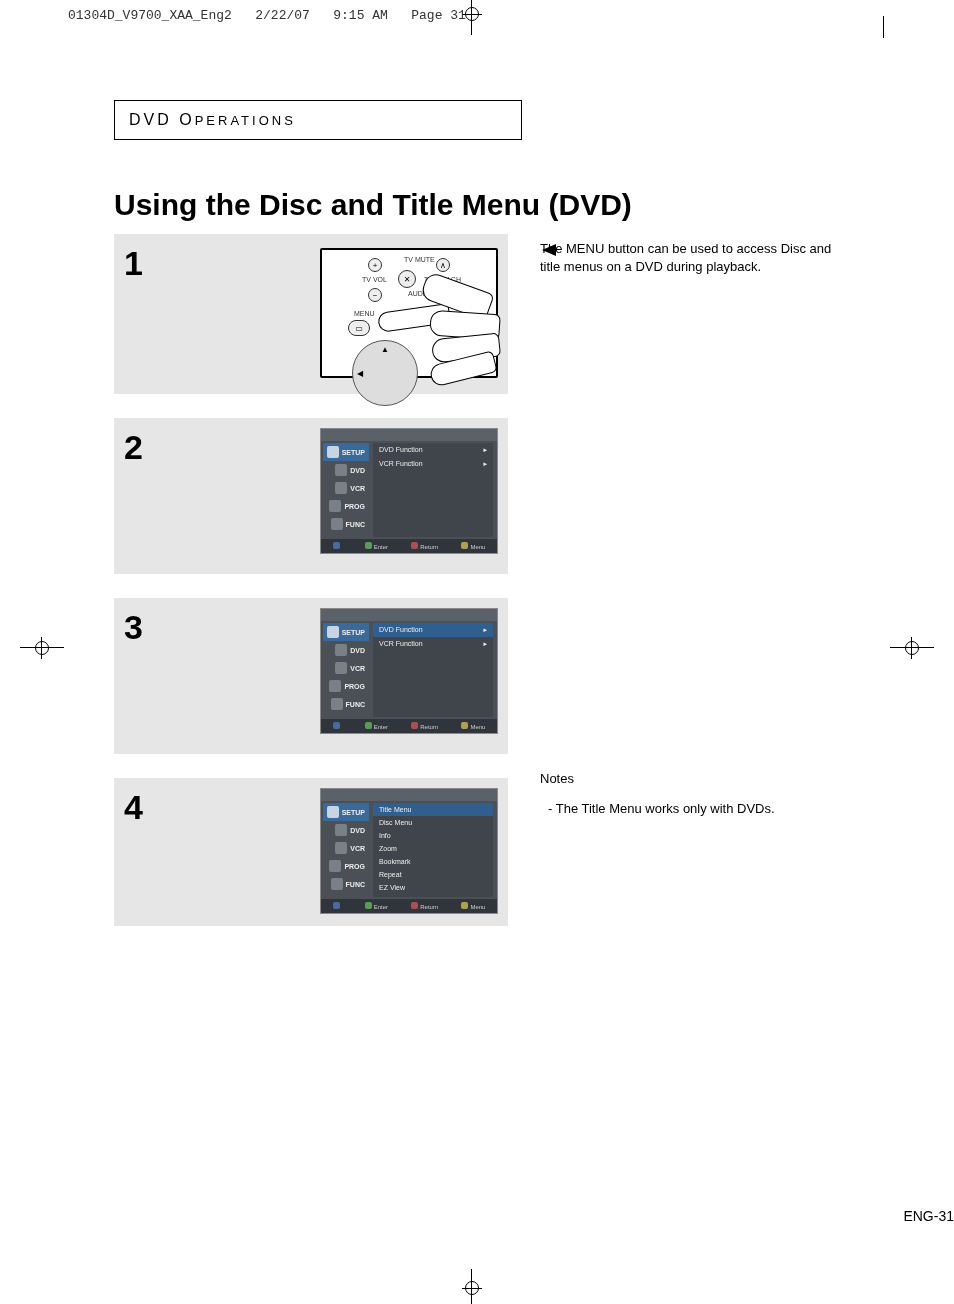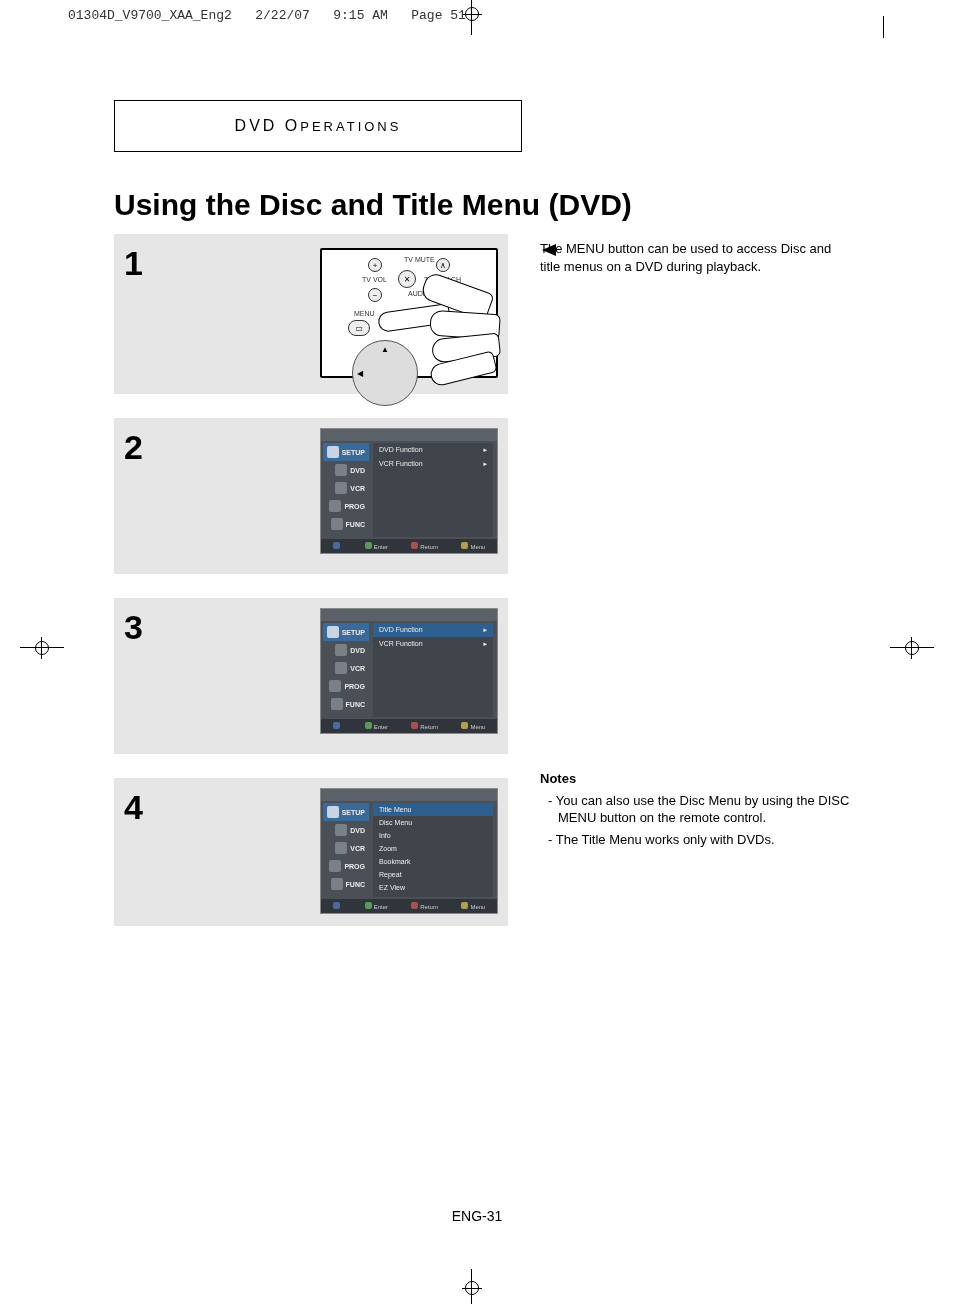--- a/index.html
+++ b/index.html
@@ -54,22 +54,21 @@
     position:absolute; left:15px; top:7px; width:14px; height:14px;
     border:1px solid #000; border-radius:50%;
   }
   .topline-right { position:absolute; top:16px; right:70px; width:1px; height:22px; background:#000; }
 
   .section-box {
     position: absolute;
     left: 114px; top: 100px;
     width: 408px;
     border: 1px solid #000;
-    padding: 16px 14px;
-    text-align: center;
+    padding: 10px 14px;
     letter-spacing: 3px;
     font-size: 16px;
   }
   .section-box .small { font-size: 13px; letter-spacing: 3px; }
 
   h1.page-title {
     position:absolute;
     left:114px; top:188px;
     font-size: 30px; font-weight: bold;
   }
@@ -165,27 +164,27 @@
     border-right:14px solid #000;
   }
   .callout-arrow::after{
     content:""; position:absolute; left:12px; top:-1px; width:0; height:2px; background:#000;
   }
 
   .notes {
     position:absolute; left:540px; top:770px; width:310px;
     font-size:13px; line-height:1.35;
   }
-  .notes h4 { font-size:13px; font-weight:bold; margin-bottom:4px; }
+  .notes h4 { font-size:13px; font-weight:normal; margin-bottom:12px; }
   .notes li { margin-left: 8px; list-style:none; text-indent:-10px; padding-left:10px; margin-bottom:4px; }
   .notes li::before { content:"-  "; }
 
   .pagenum {
     position:absolute; left:0; right:0; bottom:80px;
-    text-align:center; font-size:14px;
+    text-align:right; font-size:14px;
   }
   .tri { font-size: 11px; }
 </style>
 </head>
 <body>
 
 <div class="crop-top">
     <span></span>
   </div>
 <div class="crop-bottom">
@@ -196,21 +195,21 @@
   </div>
 <div class="crop-side-right">
     <span></span>
   </div>
 <div class="topline-right"></div>
 
 <div class="print-header">
   <span>01304D_V9700_XAA_Eng2</span>&nbsp;&nbsp;
   <span>2/22/07</span>&nbsp;&nbsp;
   <span>9:15 AM</span>&nbsp;&nbsp;
-  <span>Page 51</span>
+  <span>Page 31</span>
 </div>
 
 <div class="section-box">
   <span>DVD O</span><span class="small">PERATIONS</span>
 </div>
 
 <h1 class="page-title">Using the Disc and Title Menu (DVD)</h1>
 
 <div class="callout-arrow"></div>
 <div class="callout">The MENU button can be used to access Disc and title menus on a DVD during playback.</div>
@@ -395,18 +394,17 @@
         <span><span class="dot dot-r"></span><span>Return</span></span>
         <span><span class="dot dot-y"></span><span>Menu</span></span>
       </div>
     </div>
   </div>
 </div>
 
 <div class="notes">
   <h4>Notes</h4>
   <ul>
-    <li>You can also use the Disc Menu by using the DISC MENU button on the remote control.</li>
     <li>The Title Menu works only with DVDs.</li>
   </ul>
 </div>
 
 <div class="pagenum">ENG-31</div>
 
 </body></html>

